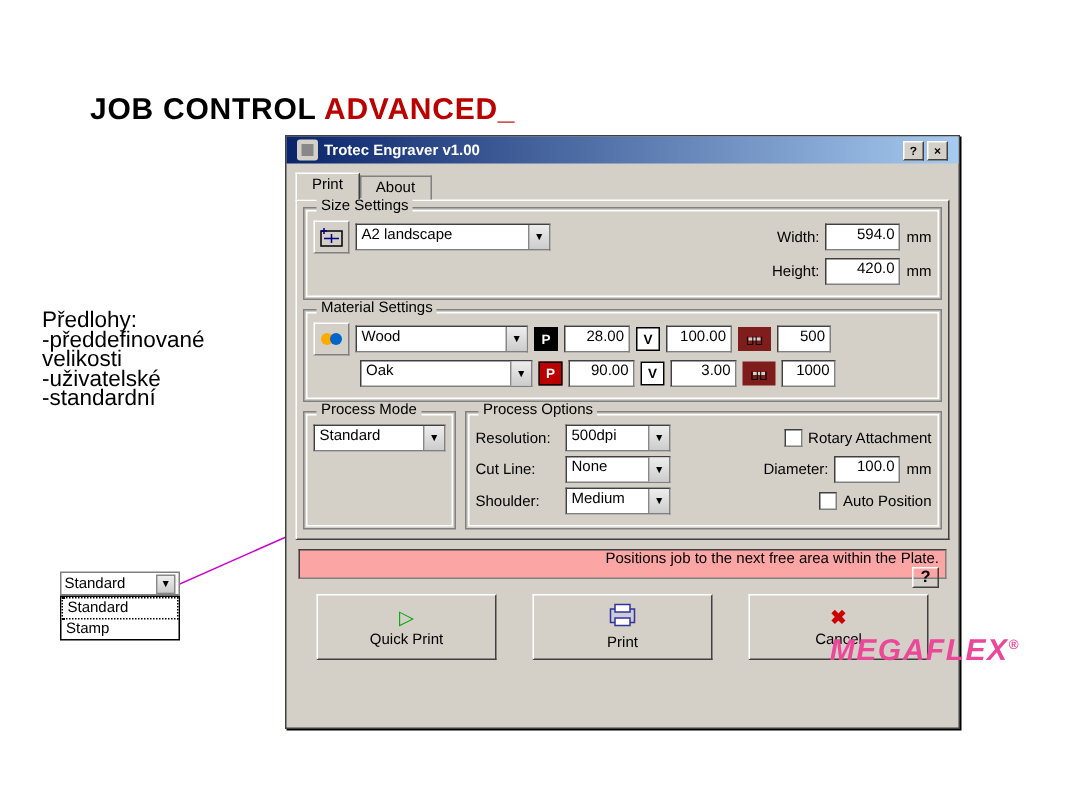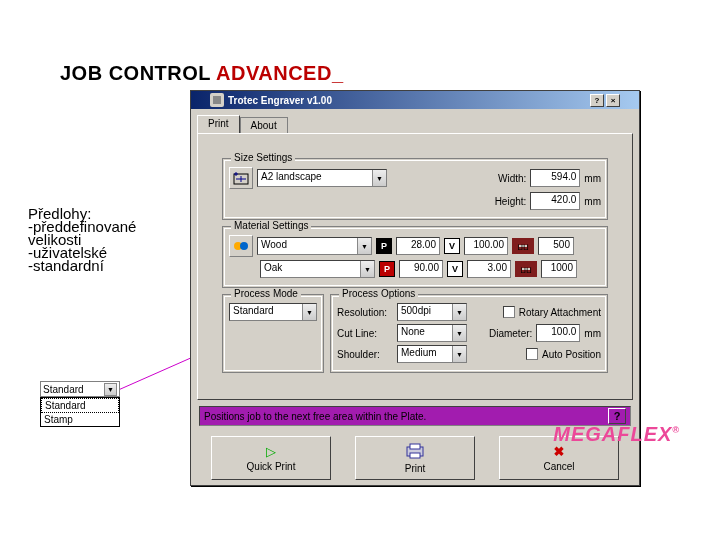--- a/index.html
+++ b/index.html
@@ -14,49 +14,49 @@
 .dropdown-popup .sel { border: 1px solid #808080; background: #fff; height: 16px; display: flex; align-items: center; padding: 0 2px; }
 .dropdown-popup .sel .txt { flex: 1; font-size: 10px; }
 .dropdown-popup .sel .arrow { width: 13px; height: 13px; background: linear-gradient(#eee,#ccc); border: 1px solid #888; display: flex; align-items: center; justify-content: center; font-size: 7px; }
 .dropdown-popup .list { border: 1px solid #000; background: #fff; }
 .dropdown-popup .list div { padding: 1px 3px; font-size: 10px; }
 .dropdown-popup .list .highlight { background: #fff; border: 1px dotted #000; }
 .line-connector { position: absolute; left: 116px; top: 338px; width: 120px; height: 58px; }
 .line-connector svg { width: 100%; height: 100%; }
 
 .dialog { position: absolute; left: 190px; top: 90px; width: 450px; height: 396px; background: #d4d0c8; border: 1px solid #404040; box-shadow: 1px 1px 0 #000; }
-.titlebar { height: 18px; background: linear-gradient(90deg, #0a246a, #a6caf0); display: flex; align-items: center; padding: 0 19px; color: #fff; font-size: 10px; font-weight: bold; }
+.titlebar { height: 18px; background: linear-gradient(90deg, #0a246a, #a6caf0); display: flex; align-items: center; padding: 0 7px; color: #fff; font-size: 10px; font-weight: bold; }
 .titlebar .icon { width: 14px; height: 14px; background: #d4d0c8; margin-right: 4px; border-radius: 2px; display: flex; align-items: center; justify-content: center; }
 .titlebar .spacer { flex: 1; }
 .titlebar .btn { width: 14px; height: 13px; background: #d4d0c8; border: 1px solid #fff; border-right-color: #404040; border-bottom-color: #404040; margin-left: 2px; display: flex; align-items: center; justify-content: center; font-size: 8px; color: #000; font-weight: bold; }
 .tabs { margin: 6px 6px 0; display: flex; }
 .tab { background: #d4d0c8; border: 1px solid #808080; border-bottom: none; padding: 2px 10px; font-size: 10px; margin-right: 0; position: relative; }
 .tab.active { background: #d4d0c8; z-index: 2; border-top: 1px solid #fff; border-left: 1px solid #fff; border-right: 1px solid #404040; }
 .tab.inactive { background: #d4d0c8; margin-top: 2px; }
-.panel { margin: 0 6px 6px; border: 1px solid #fff; border-right-color: #404040; border-bottom-color: #404040; padding: 20px; background: #d4d0c8; }
+.panel { margin: 0 6px 6px; border: 1px solid #fff; border-right-color: #404040; border-bottom-color: #404040; padding: 0; background: #d4d0c8; }
 
 .group { border: 1px solid #808080; border-radius: 0; margin: 4px 4px 6px; padding: 8px 6px 6px; position: relative; }
 .group::before { content: ''; position: absolute; inset: 1px; border: 1px solid #fff; pointer-events: none; }
 .group-title { position: absolute; top: -7px; left: 8px; background: #d4d0c8; padding: 0 3px; font-size: 10px; z-index: 1; }
 
 .row { display: flex; align-items: center; gap: 4px; margin-bottom: 3px; }
 .icon-btn { width: 24px; height: 22px; background: #d4d0c8; border: 1px solid #fff; border-right-color: #808080; border-bottom-color: #808080; display: flex; align-items: center; justify-content: center; font-size: 11px; }
 .combo { display: flex; height: 18px; background: #fff; border: 1px solid #808080; border-top-color: #404040; border-left-color: #404040; }
 .combo .txt { flex: 1; padding: 1px 3px; font-size: 10px; }
 .combo .arrow { width: 14px; background: linear-gradient(#eee,#ccc); border-left: 1px solid #888; display: flex; align-items: center; justify-content: center; font-size: 7px; }
 .label { font-size: 10px; }
 .input { height: 18px; background: #fff; border: 1px solid #808080; border-top-color: #404040; border-left-color: #404040; padding: 1px 3px; font-size: 10px; text-align: right; }
 .unit { font-size: 10px; }
 .chip { width: 16px; height: 16px; border: 1px solid #000; display: flex; align-items: center; justify-content: center; font-size: 9px; font-weight: bold; color: #fff; }
 .chip.blk { background: #000; }
 .chip.redbox { background: #b00; color: #fff; }
 .wave { width: 22px; height: 16px; border: 7px solid #7f1d1d; display: flex; align-items: center; justify-content: center; font-size: 8px; font-family: monospace; }
 .checkbox { width: 12px; height: 12px; background: #fff; border: 1px solid #808080; border-top-color: #404040; border-left-color: #404040; }
 
-.statusbar { margin: 0 8px 6px; height: 20px; border: 1px solid #808080; border-top-color: #404040; border-left-color: #404040; background: #a21caf; display: flex; align-items: center; padding: 0 4px; font-size: 10px; }
+.statusbar { margin: 0 8px 6px; height: 20px; border: 1px solid #808080; border-top-color: #404040; border-left-color: #404040; background: #fca5a5; display: flex; align-items: flex-end; padding: 0 4px; font-size: 10px; flex-direction: column; }
 .statusbar .help { margin-left: auto; width: 18px; height: 16px; border: 1px solid #fff; border-right-color: #404040; border-bottom-color: #404040; display: flex; align-items: center; justify-content: center; font-weight: bold; font-size: 11px; }
 
 .footer-btns { display: flex; justify-content: space-around; padding: 4px 8px 8px; }
 .footer-btn { width: 120px; height: 44px; border: 1px solid #fff; border-right-color: #404040; border-bottom-color: #404040; background: #d4d0c8; display: flex; flex-direction: column; align-items: center; justify-content: center; gap: 2px; font-size: 10px; }
 
 .logo { position: absolute; right: 40px; bottom: 18px; font-family: Impact, Arial Black, sans-serif; font-size: 20px; font-weight: 900; color: #ec4899; letter-spacing: 1px; font-style: italic; }
 .logo .reg { font-size: 9px; vertical-align: super; }
 
 .halfgroup { display: flex; gap: 6px; margin: 4px 4px 6px; }
 .halfgroup .group { flex: 1; margin: 0; }

